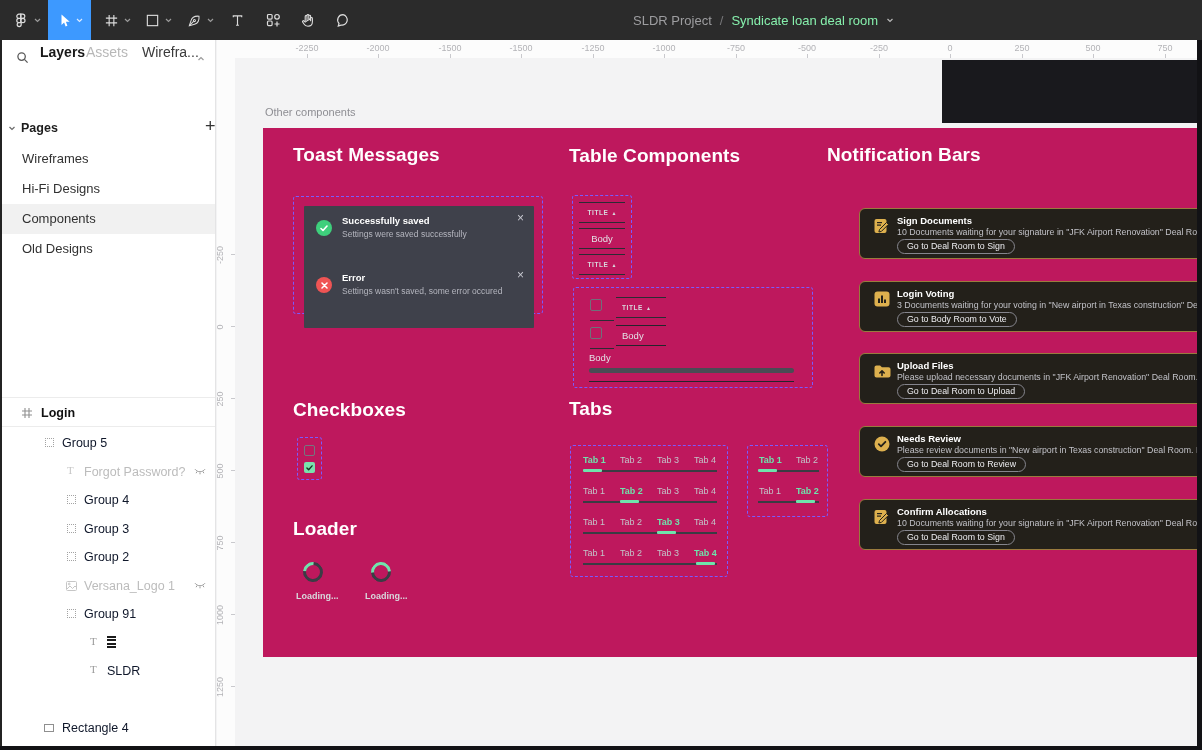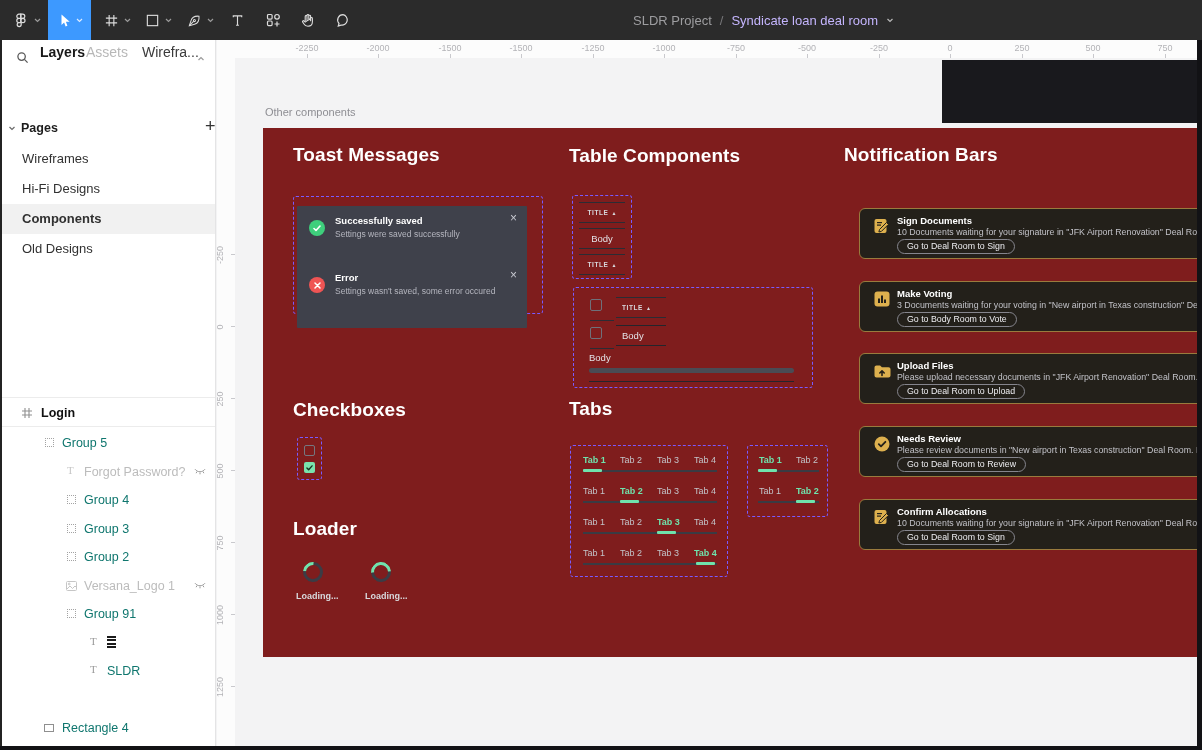--- a/index.html
+++ b/index.html
@@ -8,37 +8,37 @@
 
   
   .toolbar{position:absolute;left:0;top:0;width:1202px;height:40px;background:#2b2b2b;z-index:40}
   .tbtn{position:absolute;top:0;height:40px;display:flex;align-items:center;gap:5px;justify-content:center}
   .tbtn svg{display:block}
   .tool-active{background:#3d99ff}
   .chev{display:block}
   .crumbs{position:absolute;left:633px;top:0;height:40px;display:flex;align-items:center;gap:8px;font-size:13px}
   .crumb-proj{color:#9d9da0}
   .crumb-sep{color:#77777a}
-  .crumb-page{color:#c4b5fd}
+  .crumb-page{color:#86efac}
 
   
   .sidebar{position:absolute;left:0;top:40px;width:216px;height:710px;background:#fff;border-right:1px solid #e4e4e5;border-left:2px solid #232323;z-index:30;overflow:hidden}
   .side-tabs{position:absolute;left:0;top:0;width:216px;height:36px}
   .stab{position:absolute;top:4px;font-size:14px}
   .stab-active{color:#181818;font-weight:bold}
   .stab-dim{color:#b8b8b8}
   .stab-third{color:#3a3a3a}
   .pages-head{position:absolute;left:0;top:76px;width:216px;height:26px}
   .pages-label{position:absolute;left:19px;top:5px;font-size:12.5px;font-weight:bold;color:#1d1d1d}
   .plus{position:absolute;left:203px;top:0px;font-size:18px;font-weight:300;color:#333;cursor:default}
   .pitem{position:absolute;left:0;width:216px;height:30px;font-size:13px;color:#313131;line-height:30px;padding-left:20px}
-  .pitem-sel{background:#f1f1f1;font-weight:bold}
+  .pitem-sel{background:#f1f1f1;font-weight:normal}
   .login-row{position:absolute;left:0;top:357px;width:216px;height:30px;border-top:1px solid #ececec;border-bottom:1px solid #ececec}
   .lrow{position:absolute;left:0;width:216px;height:29px}
-  .lname{position:absolute;top:8px;font-size:12.5px;color:#0f766e;white-space:nowrap}
+  .lname{position:absolute;top:8px;font-size:12.5px;color:#0f172a;white-space:nowrap}
   .lname-b{font-weight:bold;color:#111}
   .lname-dim{color:#bcbcbc}
   .licon{position:absolute;top:9px}
   .ticon{position:absolute;top:7px;font-size:11px;color:#9a9a9a;font-family:"Liberation Serif",serif}
   .ticon-dim{color:#c6c6c6}
   .gicon{position:absolute;top:10px;width:9px;height:9px;border:1px dotted #a3a3a3}
   .ricon{position:absolute;top:11px;width:10px;height:8px;border:1px solid #8f8f8f}
   .blockglyph{position:absolute;top:8px;width:9px;height:12px;background:repeating-linear-gradient(180deg,#1b1b1b 0 1.7px,transparent 1.7px 3.4px)}
   .eye{position:absolute;left:192px;top:11px}
 
@@ -48,26 +48,26 @@
   .hlab{position:absolute;top:3px;width:50px;margin-left:-25px;text-align:center;font-size:9px;color:#b3b3b7}
   .htick{position:absolute;top:14px;width:1px;height:4px;background:#c9c9cd}
   .vruler{position:absolute;left:217px;top:58px;width:18px;height:692px;background:#fcfcfc;z-index:10}
   .vlab{position:absolute;left:-17px;width:40px;text-align:center;font-size:9px;color:#b3b3b7;transform:rotate(-90deg)}
   .vtick{position:absolute;left:14px;width:4px;height:1px;background:#c9c9cd}
 
   .frame-label{position:absolute;left:265px;top:106px;font-size:11px;color:#8e8e93;z-index:5}
   .adjacent{position:absolute;left:942px;top:60px;width:260px;height:63px;background:#19191d;z-index:4}
 
   
-  .frame{position:absolute;left:263px;top:128px;width:939px;height:529px;background:#7f1d1d;overflow:hidden;z-index:5}
+  .frame{position:absolute;left:263px;top:128px;width:939px;height:529px;background:#be185d;overflow:hidden;z-index:5}
   .h2{position:absolute;font-size:19px;font-weight:bold;color:#fff;letter-spacing:.1px}
   .dash{position:absolute;border:1px dashed #7a5aff;border-radius:3px}
 
   
-  .toast{position:absolute;left:3px;width:230px;height:65px;background:#3f414b;border-radius:1px}
+  .toast{position:absolute;left:10px;width:230px;height:65px;background:#3f414b;border-radius:1px}
   .toast-ic{position:absolute;left:12px;top:14px;width:16px;height:16px;border-radius:50%;display:flex;align-items:center;justify-content:center}
   .toast-t{position:absolute;left:38px;top:9px;font-size:9.5px;font-weight:bold;color:#fff}
   .toast-m{position:absolute;left:38px;top:23px;font-size:8.5px;color:#b5b6bf}
   .toast-x{position:absolute;right:10px;top:5px;font-size:12px;color:#c7c8d0}
 
   
   .tc-cell{width:46px;height:21px;border-top:1px solid #2b2c34;border-bottom:1px solid #2b2c34;display:flex;align-items:center;justify-content:center;gap:3px}
   .tc-title{font-size:6.5px;letter-spacing:.6px;color:#d8d8dd;font-weight:bold}
   .tc-arrow{font-size:5px;color:#d8d8dd}
   .tc-body{font-size:9.5px;color:#e2e2e6}
@@ -323,21 +323,21 @@
       <span class="vtick" style="top:628px"></span>
   </div>
 
   <div class="adjacent"></div>
   <div class="frame-label">Other components</div>
 
   <div class="frame">
 
     <div class="h2" style="left:30px;top:16px">Toast Messages</div>
     <div class="h2" style="left:306px;top:17px">Table Components</div>
-    <div class="h2" style="left:581px;top:16px">Notification Bars</div>
+    <div class="h2" style="left:564px;top:16px">Notification Bars</div>
     <div class="h2" style="left:30px;top:271px">Checkboxes</div>
     <div class="h2" style="left:306px;top:270px">Tabs</div>
     <div class="h2" style="left:30px;top:390px">Loader</div>
 
     <div class="dash" style="left:30px;top:68px;width:250px;height:118px">
       <div class="toast" style="top:9px">
         <span class="toast-ic" style="background:#3ecf7c">
           <svg width="8" height="7" viewBox="0 0 8 7" fill="none" stroke="#fff" stroke-width="1.6" stroke-linecap="round" stroke-linejoin="round">
               <path d="M1 3.5l2 2L7 1"></path>
             </svg>
@@ -455,21 +455,21 @@
       <span class="card-b">10 Documents waiting for your signature in "JFK Airport Renovation" Deal Room. Please sign by Se</span>
       <span class="card-btn">Go to Deal Room to Sign</span>
     </div>
     <div class="card" style="top:153px">
       <svg class="card-ic" width="18" height="18" viewBox="0 0 18 18">
           <rect x="1.5" y="1.5" width="15" height="15" rx="3" fill="#ddb04e"></rect>
           <rect x="5" y="8.5" width="2" height="4.5" fill="#23201a"></rect>
           <rect x="8" y="5.5" width="2" height="7.5" fill="#23201a"></rect>
           <rect x="11" y="9.5" width="2" height="3.5" fill="#23201a"></rect>
         </svg>
-      <span class="card-t">Make Voting</span>
+      <span class="card-t">Login Voting</span>
       <span class="card-b">3 Documents waiting for your voting in "New airport in Texas construction" Deal Room. Please sig</span>
       <span class="card-btn">Go to Body Room to Vote</span>
     </div>
     <div class="card" style="top:225px">
       <svg class="card-ic" width="18" height="18" viewBox="0 0 18 18">
           <path d="M1.5 5.5c0-1.1.9-2 2-2h3.6l1.8 1.8h6.6c1.1 0 2 .9 2 2v6.2c0 1.1-.9 2-2 2h-12c-1.1 0-2-.9-2-2z" fill="#ddb04e"></path>
           <path d="M9 13.5V9.2M6.8 11L9 8.8l2.2 2.2" stroke="#23201a" stroke-width="1.6" fill="none" stroke-linecap="round" stroke-linejoin="round"></path>
         </svg>
       <span class="card-t">Upload Files</span>
       <span class="card-b">Please upload necessary documents in "JFK Airport Renovation" Deal Room. Please upload by Se</span>

